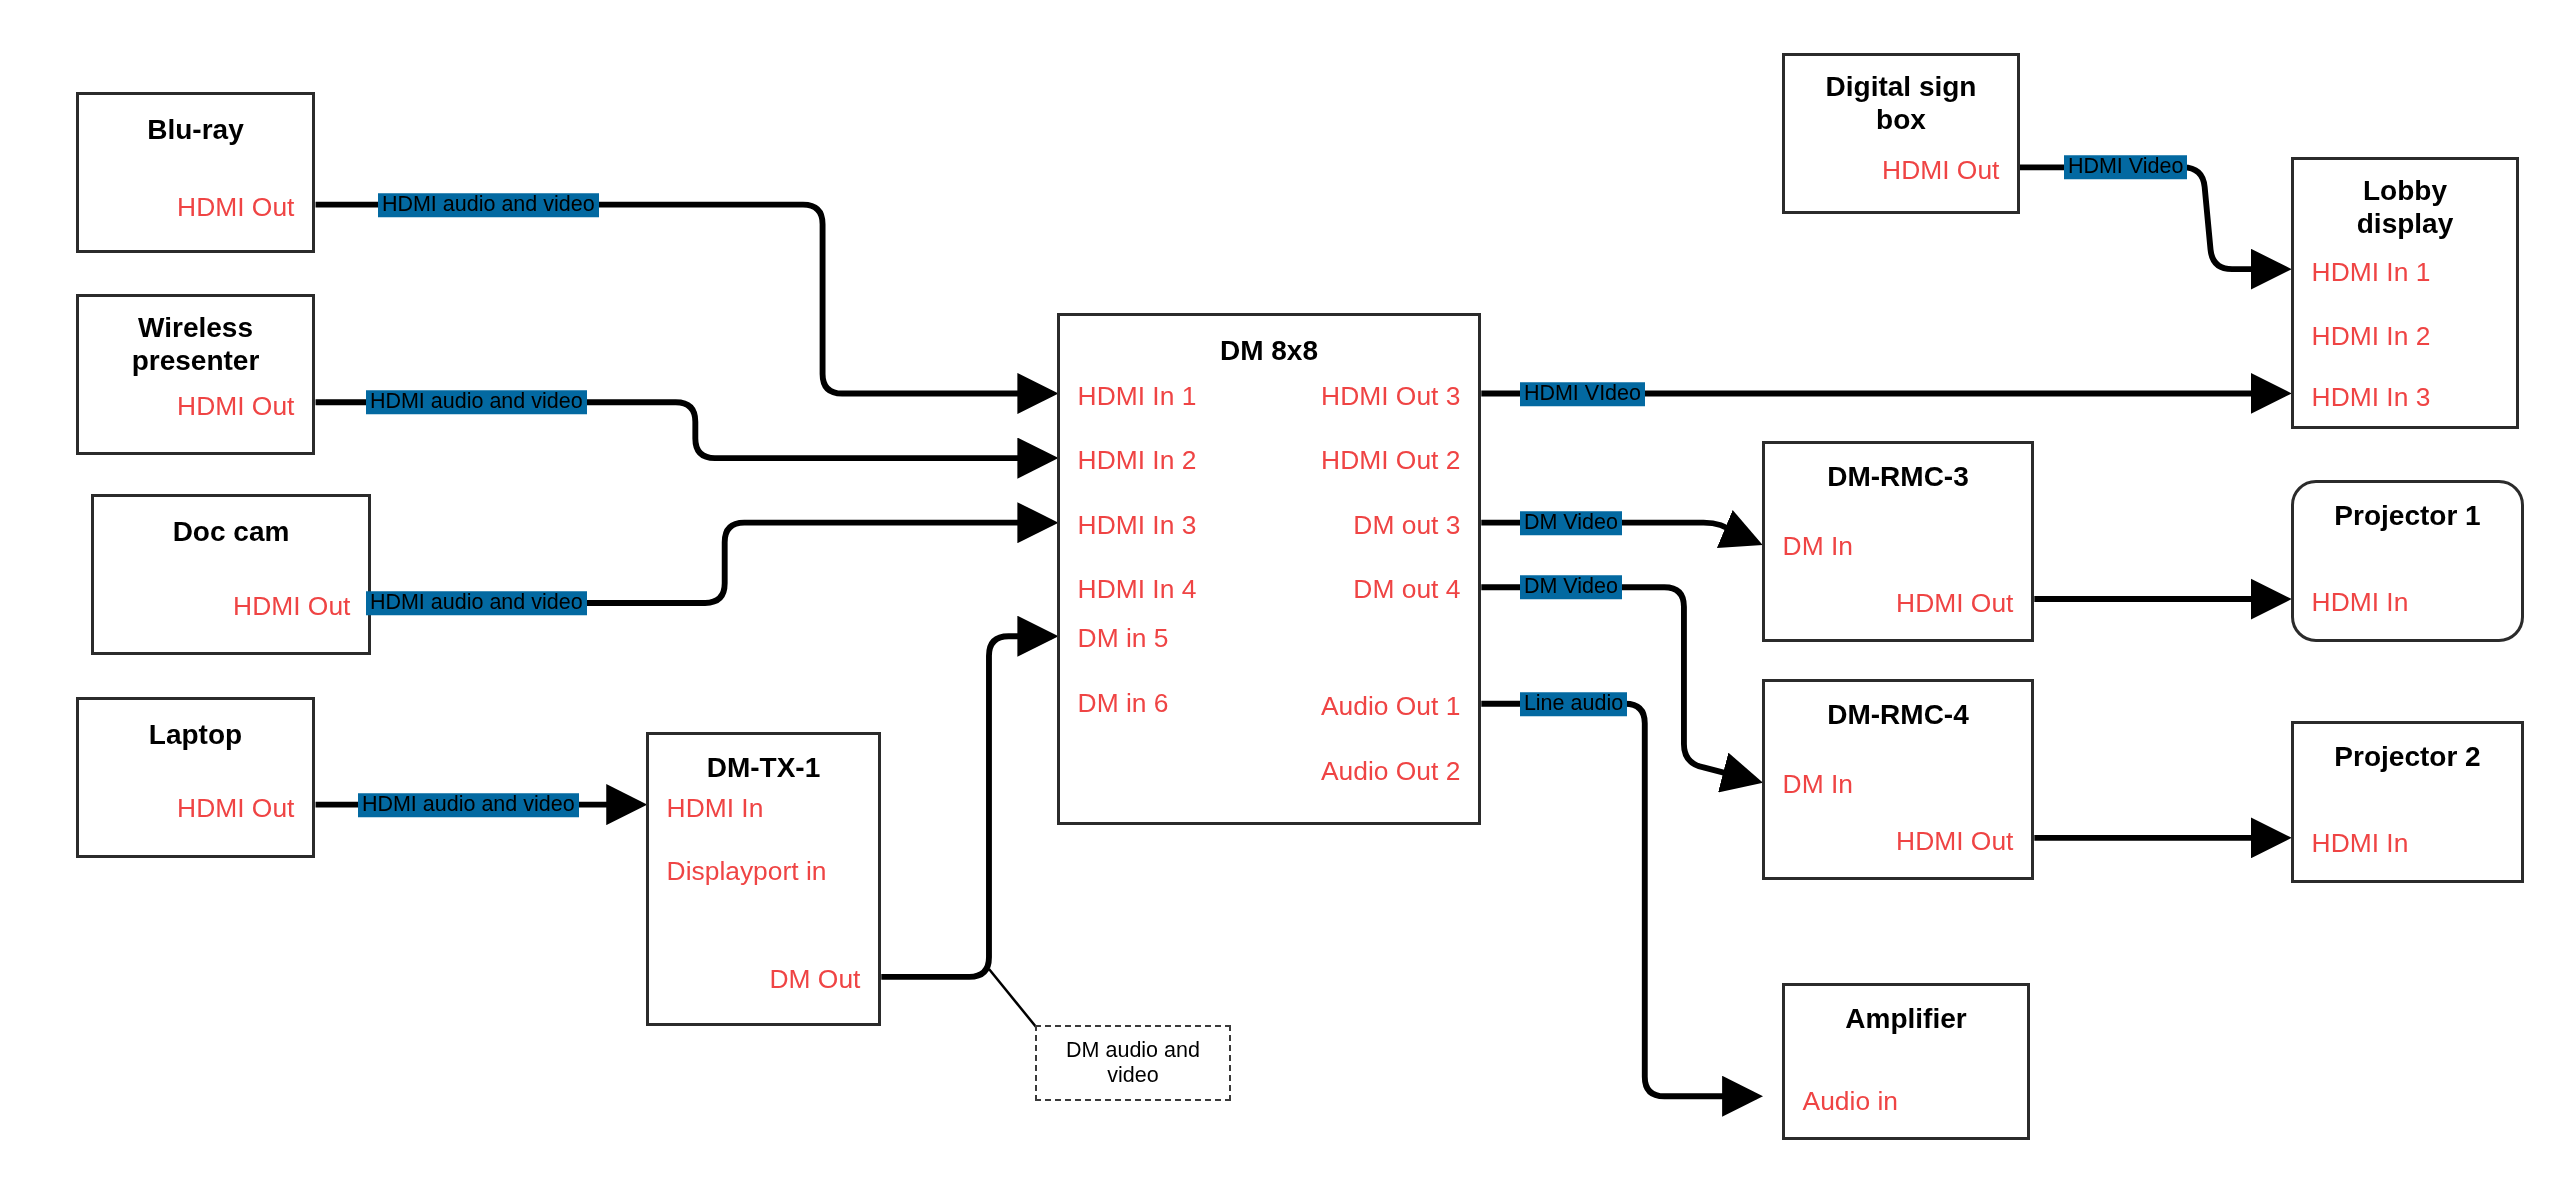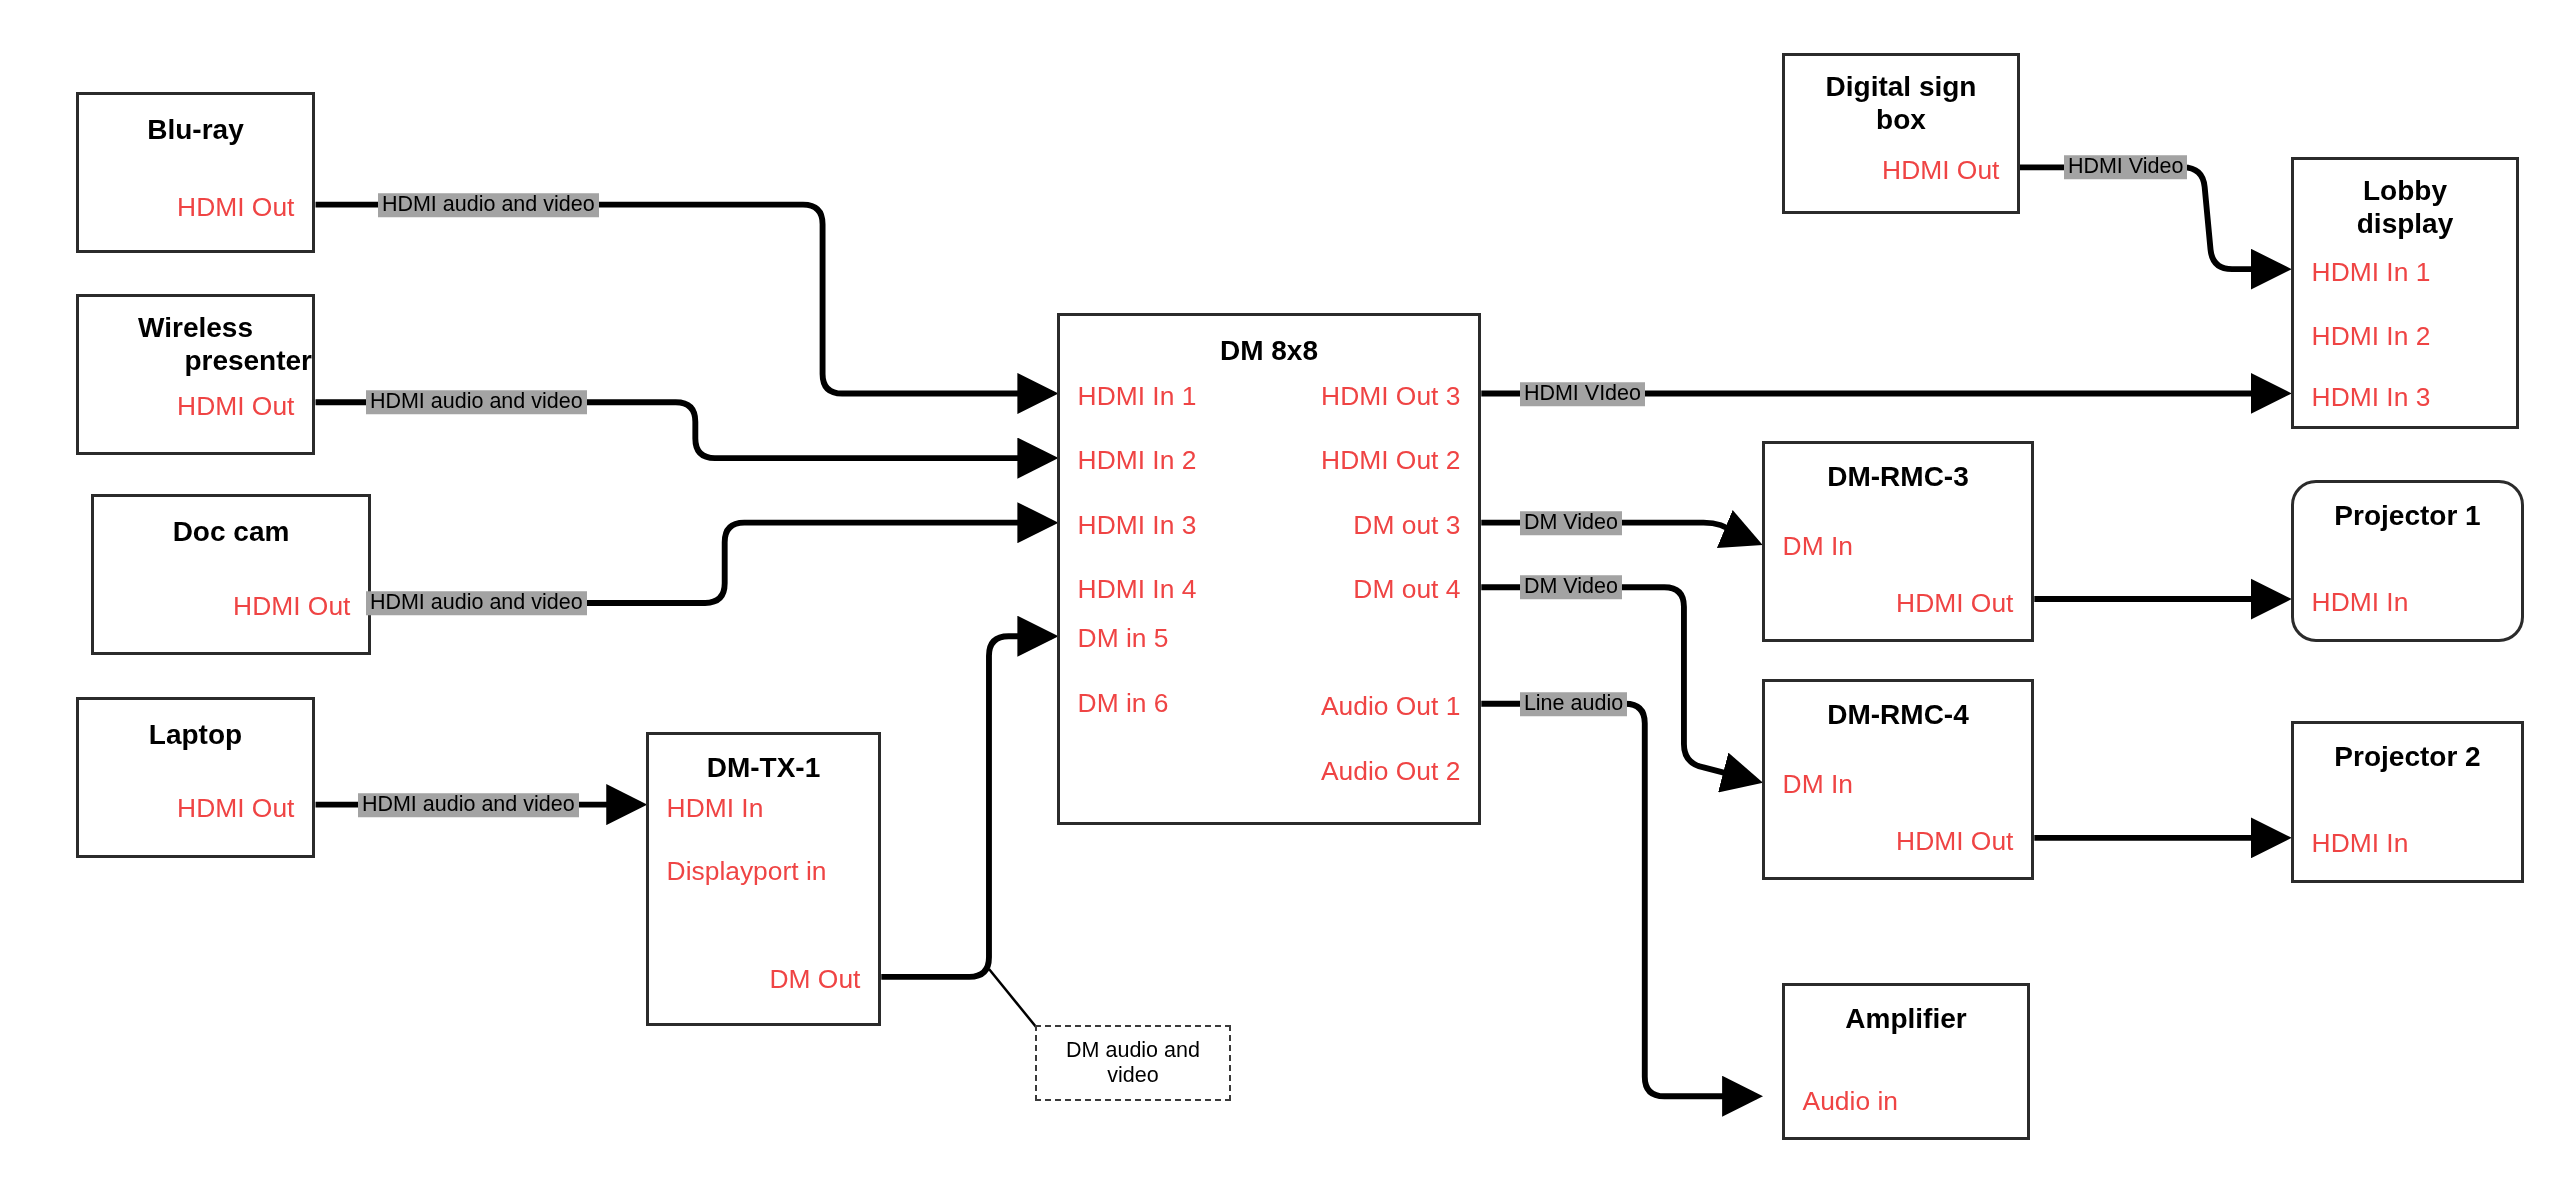--- a/index.html
+++ b/index.html
@@ -44,21 +44,21 @@
     color: #ef4444;
     line-height: 29px;
     white-space: nowrap;
   }
   .port.left  { left: 17.6px; text-align: left; }
   .port.right { right: 17.6px; text-align: right; }
   .wire-label {
     position: absolute;
     font-size: 21.5px;
     color: #000000;
-    background: #a3a3a3;
+    background: #0369a1;
     line-height: 23.5px;
     white-space: nowrap;
     padding: 0 3.9px;
     transform: translateY(-50%);
   }
   .note-box {
     position: absolute;
     box-sizing: border-box;
     border: 2px dashed #3a3a3a;
     background: #ffffff;
@@ -113,21 +113,21 @@
     <path d="M 1010 990 L 1075 1070" fill="none" stroke="#000000" stroke-width="2.5"></path>
   </svg>
 
   <div class="node" style="left:76px; top:92px; width:239px; height:161px;">
     <div class="title" style="top:17.6px;">Blu-ray</div>
     <div class="port right" style="top:98px;">HDMI Out</div>
   </div>
 
   <div class="node" style="left:76px; top:294px; width:239px; height:161px;">
     <div class="title" style="top:13.7px;">Wireless</div>
-    <div class="title" style="top:47px;text-align:right;">presenter</div>
+    <div class="title" style="top:47px;">presenter</div>
     <div class="port right" style="top:95px;">HDMI Out</div>
   </div>
 
   <div class="node" style="left:91px; top:494px; width:280px; height:161px;">
     <div class="title" style="top:17.6px;">Doc cam</div>
     <div class="port right" style="top:95px;">HDMI Out</div>
   </div>
 
   <div class="node" style="left:76px; top:697px; width:239px; height:161px;padding-left:41px;">
     <div class="title" style="top:17.6px;">Laptop</div>

